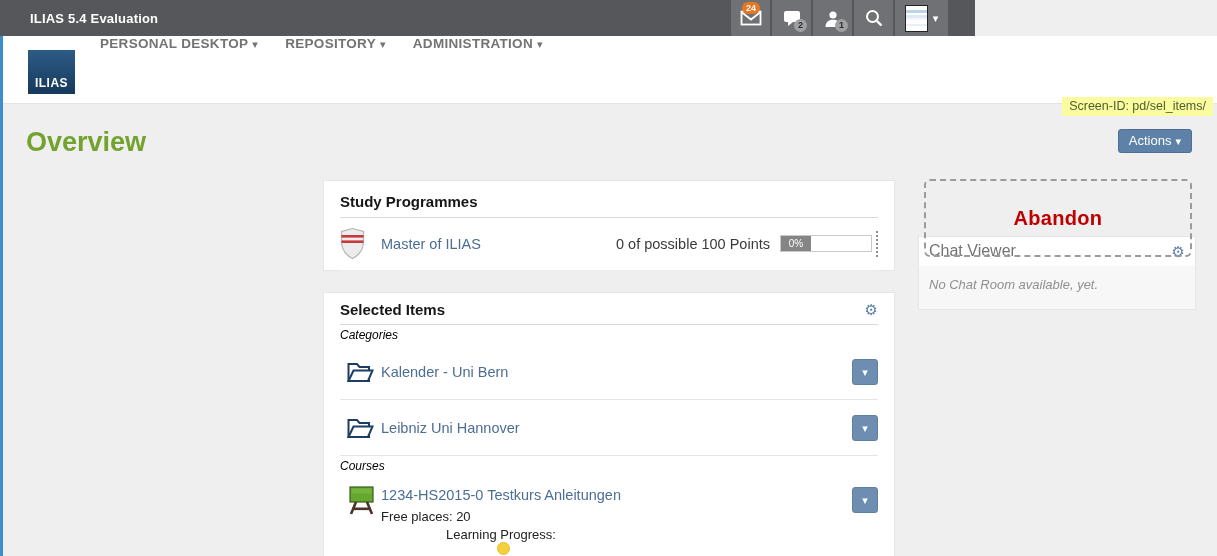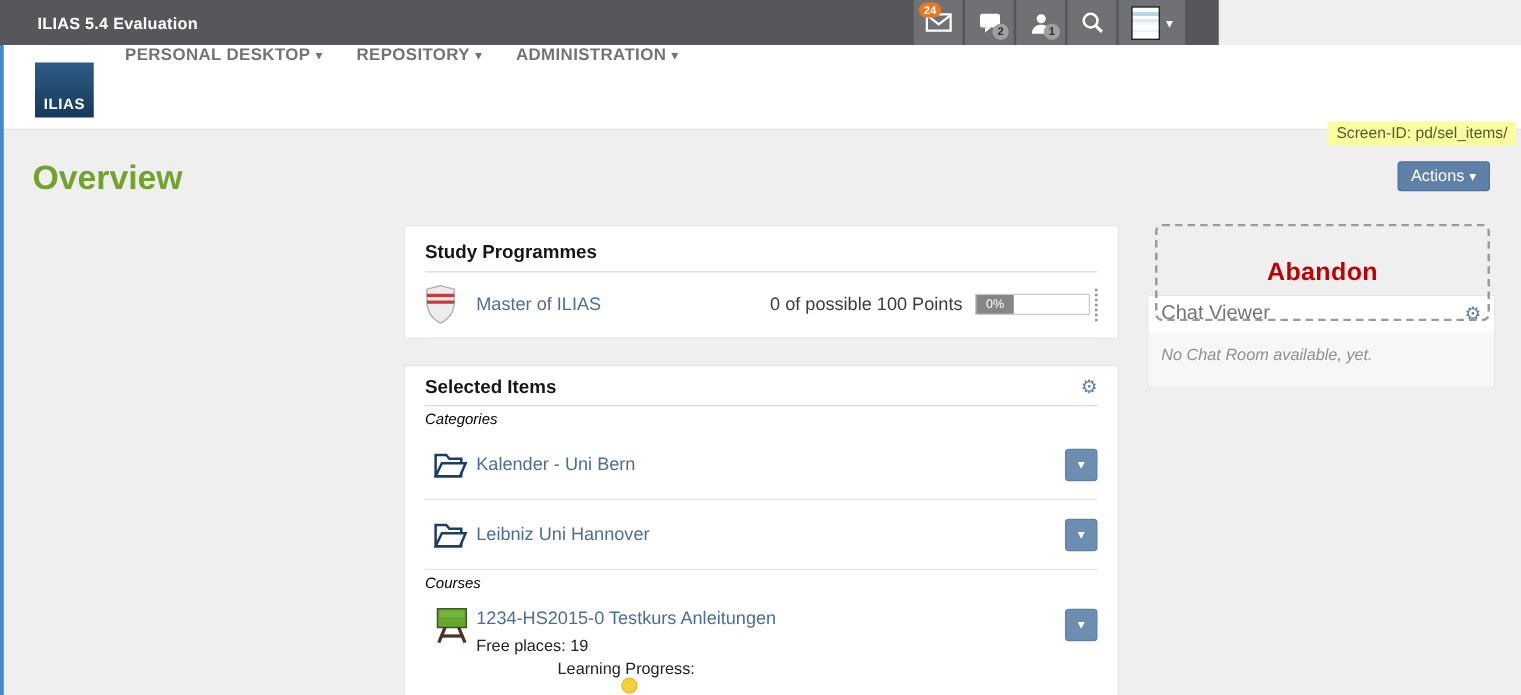--- a/index.html
+++ b/index.html
@@ -6,21 +6,21 @@
   html,body { width:1217px; height:556px; overflow:hidden; }
   body { font-family:"Liberation Sans","DejaVu Sans",sans-serif; background:#efefef; position:relative; }
   #app { position:absolute; inset:0; width:1217px; height:556px; overflow:hidden; background:#efefef; }
 
   
   .topbar { position:absolute; left:0; top:0; width:975px; height:36px; background:#55575a; display:flex; align-items:center; z-index:10; }
   .tb-title { color:#ffffff; font-weight:bold; font-size:13px; margin-left:30px; letter-spacing:.2px; }
   .tb-icons { margin-left:auto; display:flex; height:36px; margin-right:27px; }
   .tile { position:relative; width:39px; height:36px; background:#6f7174; margin-left:2px; display:flex; align-items:center; justify-content:center; cursor:pointer; }
   .tile.avatar-tile { width:53px; }
-  .badge-o { position:absolute; top:2px; right:17px; background:#e87722; color:#fff; font-size:9px; font-weight:bold; border-radius:8px; padding:1px 4px; line-height:10px; }
+  .badge-o { position:absolute; top:2px; right:10px; background:#e87722; color:#fff; font-size:9px; font-weight:bold; border-radius:8px; padding:1px 4px; line-height:10px; }
   .badge-g { position:absolute; bottom:4px; right:4px; background:#9fa0a2; color:#2e2e2e; font-size:9px; font-weight:bold; border-radius:50%; width:13px; height:13px; line-height:13px; text-align:center; }
   .thumb { width:23px; height:27px; background:
       linear-gradient(#ffffff 0 4px,#b9d3e8 4px 7px,#ffffff 7px 9px,#dcE9f4 9px 12px,#f3f7fb 12px 14px,#ffffff 14px 18px,#e8eff6 18px 20px,#ffffff 20px);
       border:1px solid #222; }
   .tile .caret { color:#fff; font-size:11px; margin-left:5px; }
 
   
   .left-border { position:absolute; left:0; top:36px; width:3px; height:520px; background:#3e8ccd; z-index:11; }
 
   
@@ -208,21 +208,21 @@
             <rect x="4.5" y="3.5" width="20" height="5" fill="#79b840" opacity="0.8"></rect>
             <g stroke="#4a3428" stroke-width="2.6">
               <line x1="9" y1="17" x2="4" y2="29"></line>
               <line x1="20" y1="17" x2="25" y2="29"></line>
             </g>
             <rect x="5.5" y="22.5" width="18" height="2.6" fill="#4a3428"></rect>
           </svg>
         </span>
         <div class="course-body">
           <a class="ilink">1234-HS2015-0 Testkurs Anleitungen</a>
-          <span class="course-sub">Free places: 19</span>
+          <span class="course-sub">Free places: 20</span>
           <span class="course-sub lp-line">
             <span>Learning Progress:</span>
             <span class="lp-dot"></span>
           </span>
         </div>
         <span class="drop-btn"><span>▾</span></span>
       </div>
     </div>
   </div>
 

